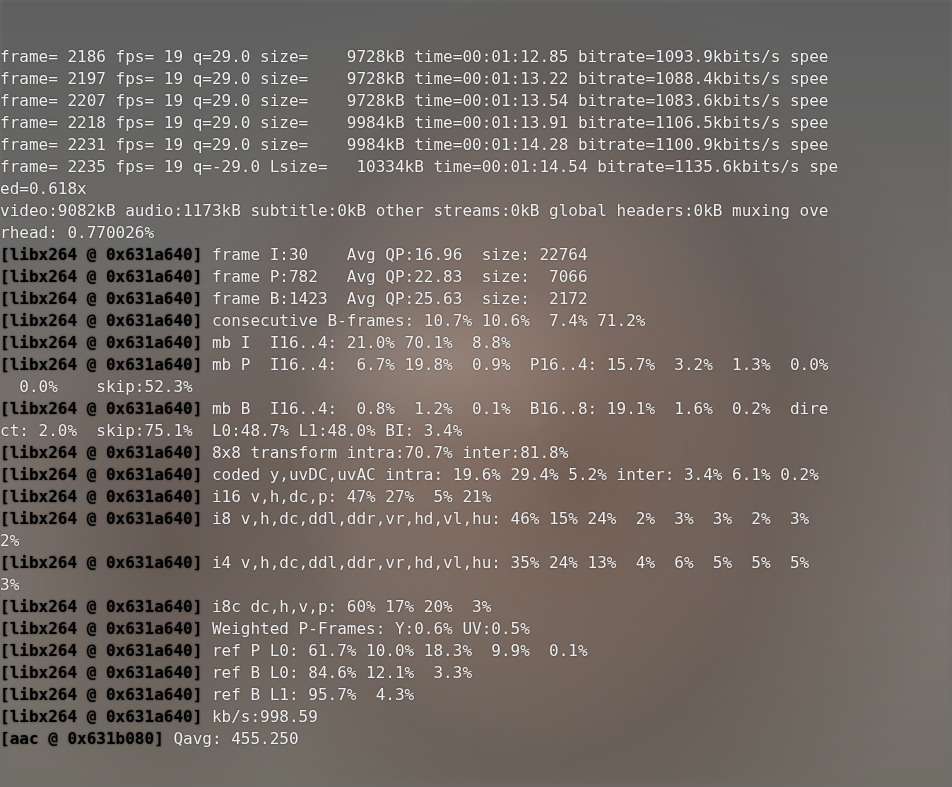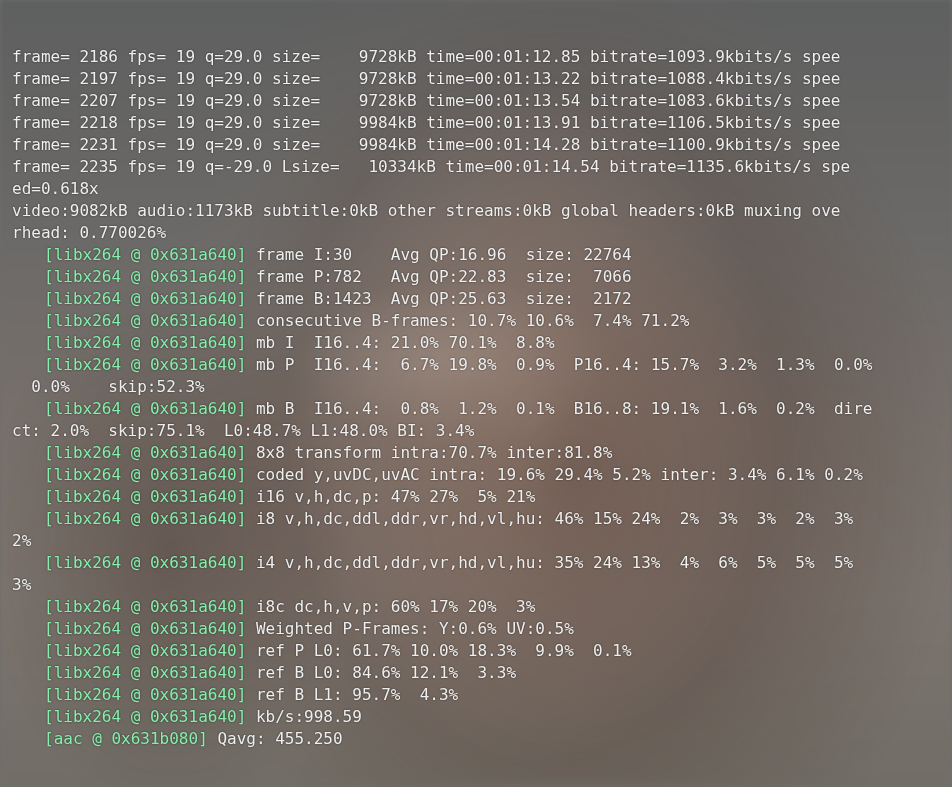--- a/index.html
+++ b/index.html
@@ -30,27 +30,27 @@
     position:absolute;
     left:0; right:0; top:0; bottom:0;
     background:
       radial-gradient(ellipse 620px 780px at 60% 60%, rgba(60,40,32,0.55), rgba(0,0,0,0) 62%),
       radial-gradient(ellipse 260px 380px at 18% 70%, rgba(60,40,32,0.35), rgba(0,0,0,0) 70%);
     filter: blur(6px);
   }
   .terminal {
     position: absolute;
     inset: 0;
-    padding: 2px 12px;
+    padding: 2px 0;
     white-space: pre;
     color: #e8e8e8;
     text-shadow: 0 0 2px rgba(0,0,0,0.6);
   }
   .line { display:block; }
-  .cyan { color: #86efac; font-weight: normal; margin-left: 32px; }
+  .cyan { color: #000000; font-weight: bold; }
   .white { color: #efefef; }
   @keyframes blink { 50% { opacity: 0.15; } }
 </style>
 </head>
 <body>
 
 <div class="bg"></div>
 <div class="bg-hair"></div>
 
 <div class="terminal">

